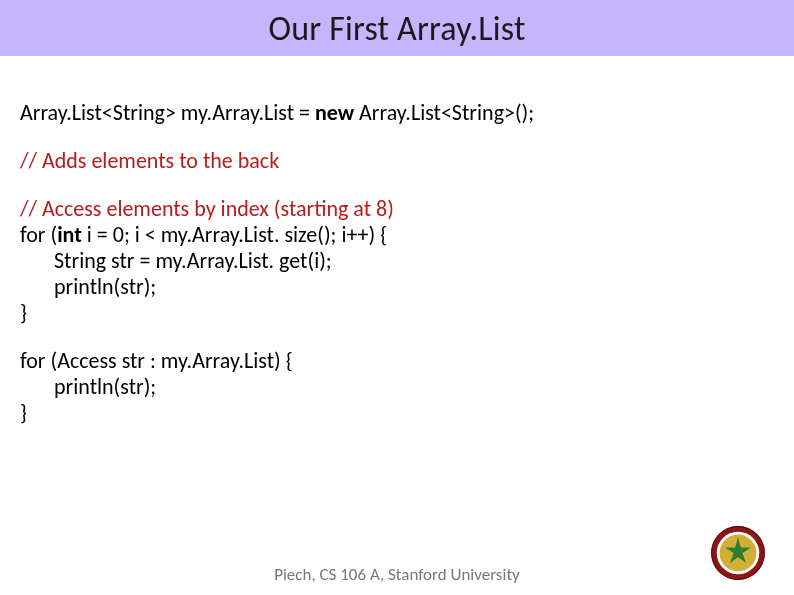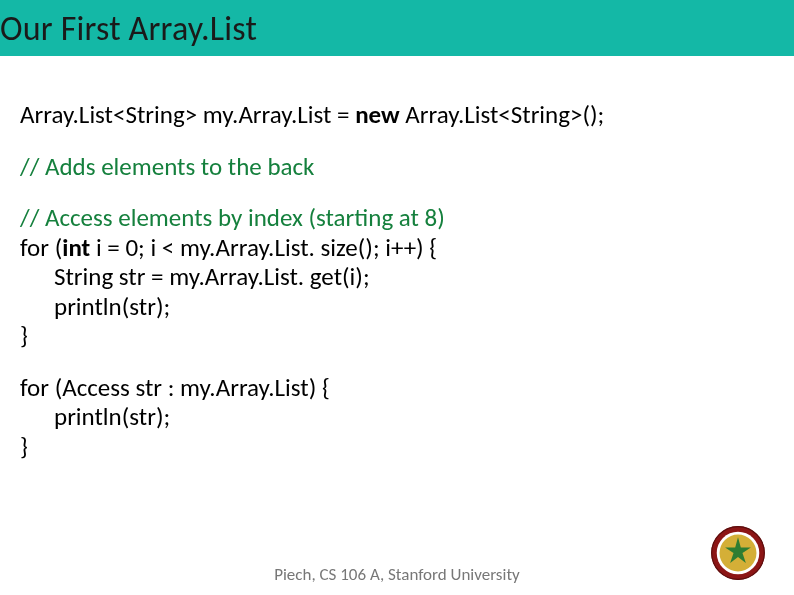--- a/index.html
+++ b/index.html
@@ -17,50 +17,50 @@
     height: 595px;
     position: relative;
     box-sizing: border-box;
   }
   .title-bar {
     position: absolute;
     top: 0;
     left: 0;
     right: 0;
     height: 56px;
-    background: #14b8a6;
+    background: #c4b5fd;
     display: flex;
     align-items: center;
-    justify-content: flex-start;
+    justify-content: center;
   }
   .title {
     font-size: 34px;
     color: #1a1a1a;
     font-weight: 400;
     letter-spacing: 0.2px;
   }
   .content {
     position: absolute;
     top: 100px;
     left: 20px;
     right: 20px;
-    font-size: 25px;
+    font-size: 22px;
     color: #000;
     line-height: 1.18;
     font-family: "Calibri", Arial, sans-serif;
   }
   .code-block {
     margin-bottom: 22px;
   }
   .kw {
     color: #000;
     font-weight: 700;
   }
   .comment {
-    color: #15803d;
+    color: #b91c1c;
   }
   .indent {
     padding-left: 34px;
   }
   .footer {
     position: absolute;
     bottom: 10px;
     left: 0;
     right: 0;
     text-align: center;

